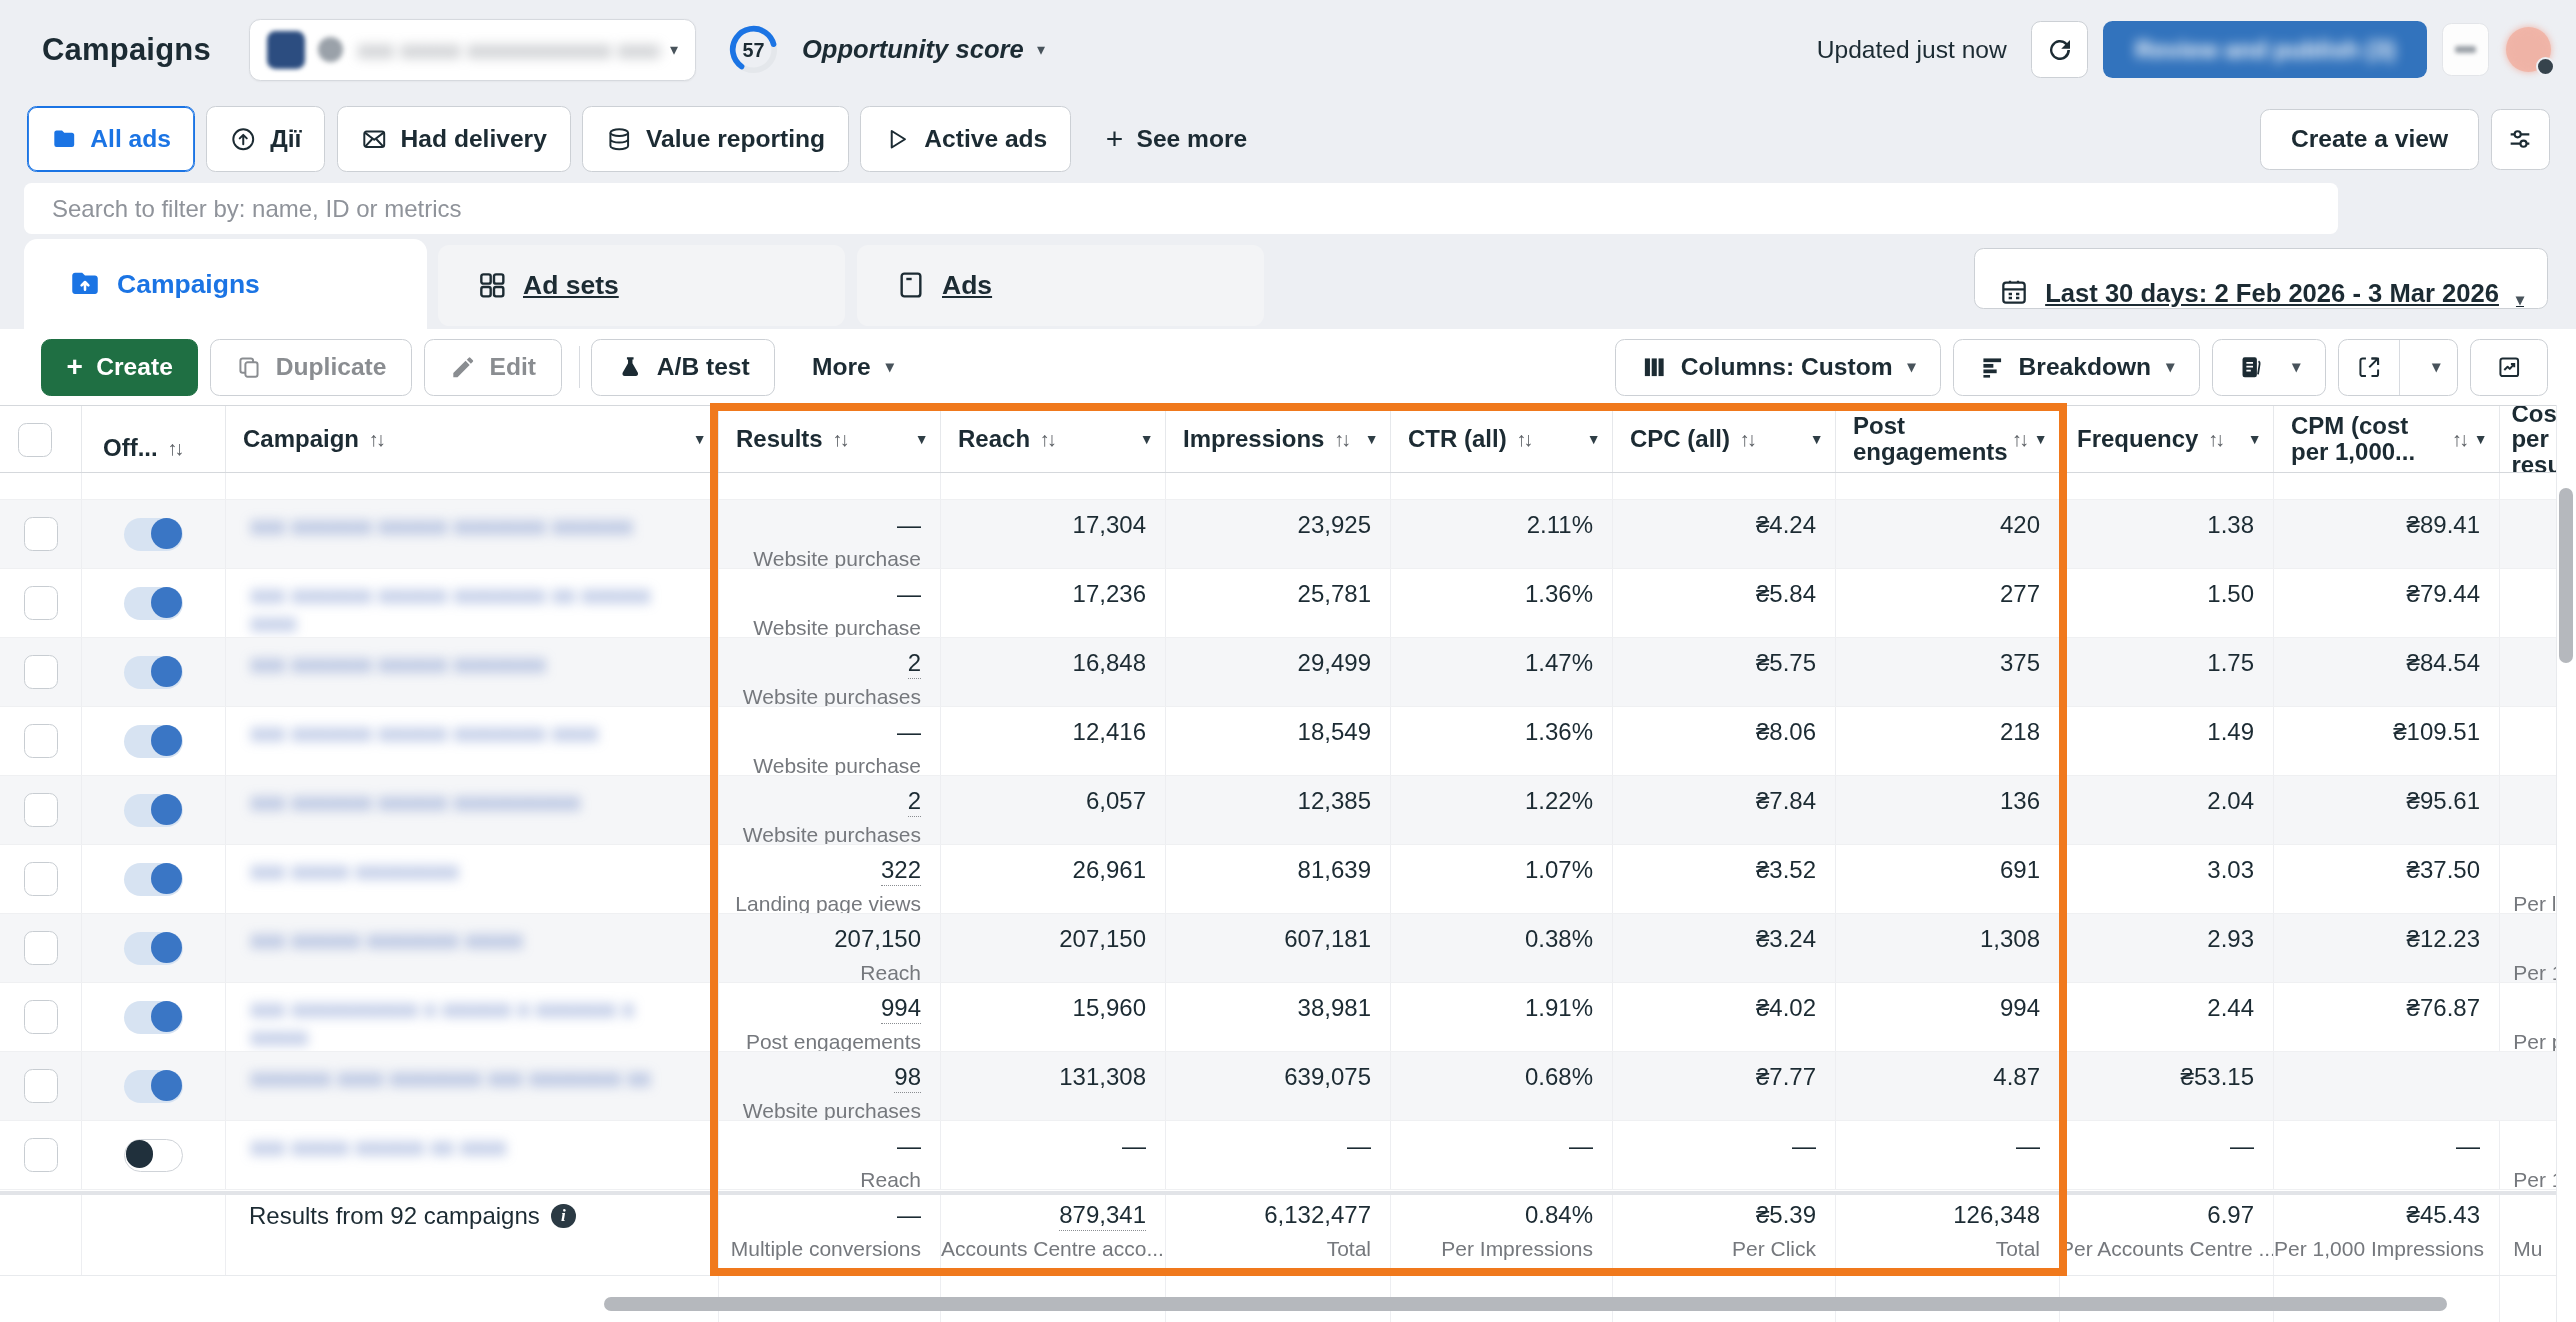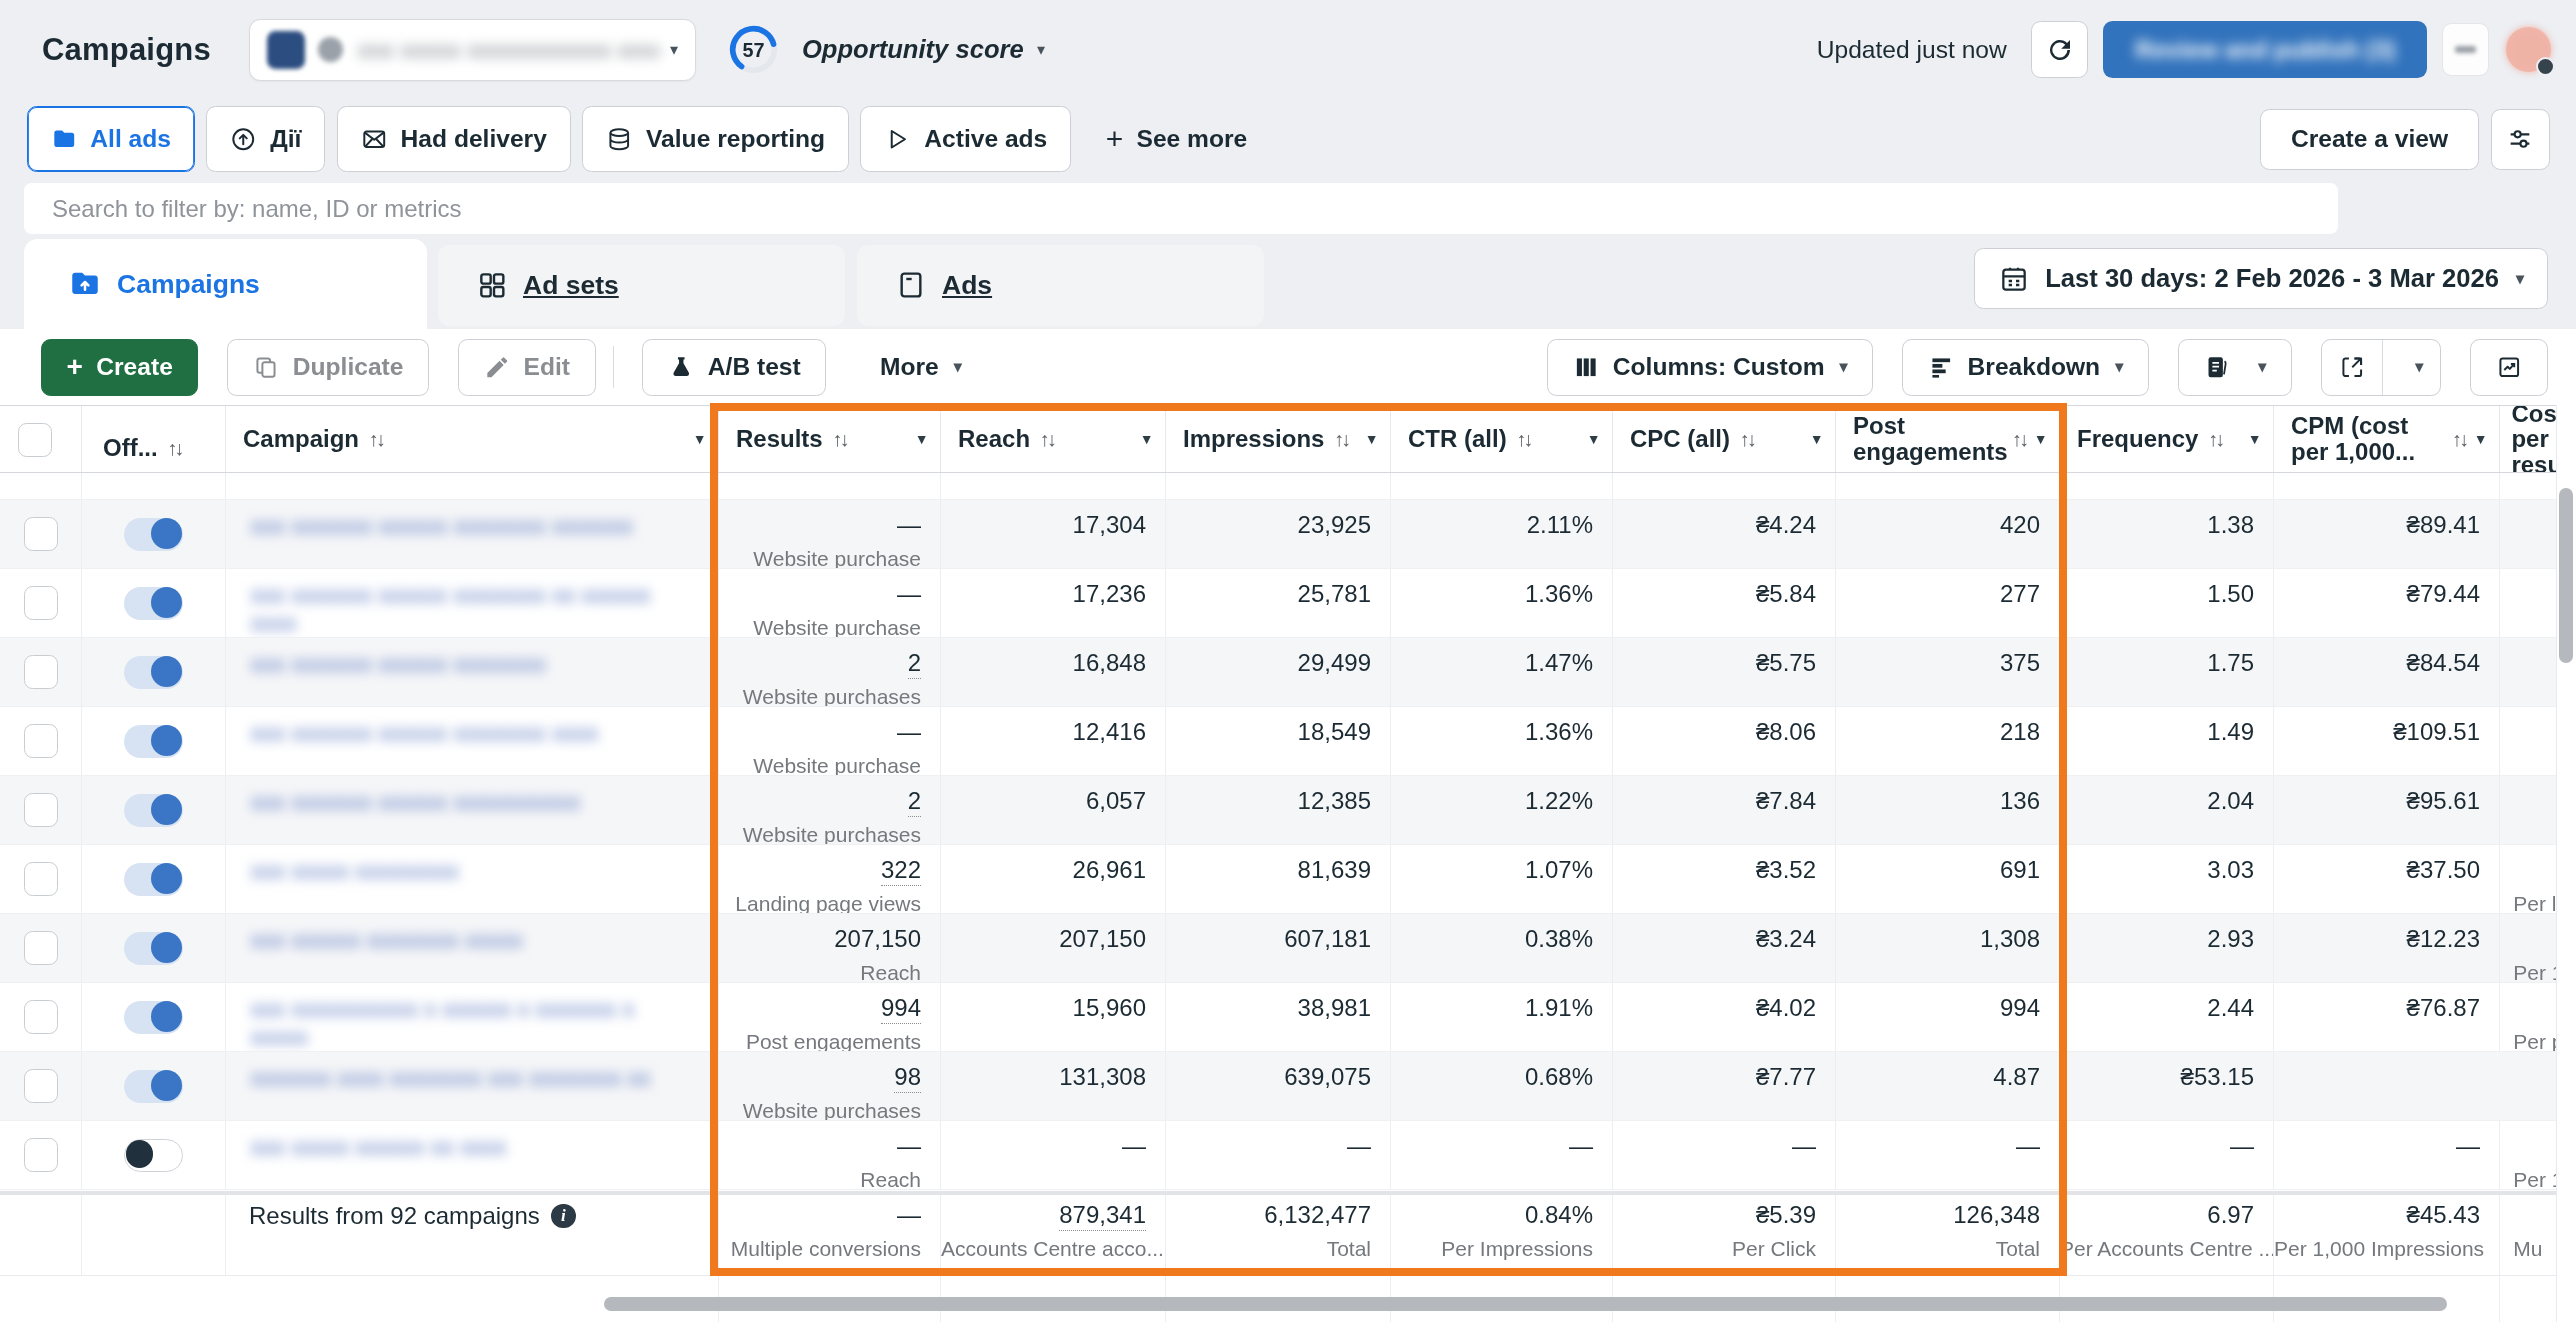--- a/index.html
+++ b/index.html
@@ -55,27 +55,27 @@
   .searchbar input::placeholder{color:#8f939a;}
   
   .tabsrow{position:absolute;left:0;top:235px;width:2576px;height:95px;}
   .tab{position:absolute;display:flex;align-items:center;font-size:26.5px;font-weight:bold;}
   .tab .ticon{margin-right:15px;display:flex;}
   .tab-active{left:24px;top:3.8px;width:403px;height:91px;background:#fff;border-radius:13.3px 13.3px 0 0;color:#1b74e4;padding-left:44px;}
   .tab-idle{top:9.5px;height:81px;background:#f3f4f6;border-radius:11.4px;color:#1c2b33;padding-left:38px;text-decoration:underline;}
   .tab-adsets{left:438px;width:407px;}
   .tab-ads{left:857px;width:407px;}
   .date-pill{position:absolute;right:28px;top:13.3px;height:61px;background:#fff;border:0.9px solid #ccd0d5;border-radius:9.5px;
-    display:flex;align-items:center;padding:0 23px;font-size:25.6px;font-weight:bold;}
+    display:flex;align-items:flex-end;padding:0 23px;font-size:25.6px;font-weight:bold;text-decoration:underline;}
   .date-pill .cicon{margin-right:15px;display:flex;}
   .date-pill .caret{margin-left:17px;}
   
   .toolbar{position:absolute;left:0;top:329px;width:2576px;height:76px;background:#fff;display:flex;align-items:center;}
   .tbtn{height:57px;border:0.9px solid #ccd0d5;border-radius:9.5px;background:#fff;display:flex;align-items:center;
-    padding:0 24.6px;font-size:24.6px;font-weight:bold;margin-left:29px;color:#1c2b33;}
+    padding:0 24.6px;font-size:24.6px;font-weight:bold;margin-left:12px;color:#1c2b33;}
   .tbtn .cicon{margin-right:13.3px;display:flex;}
   .btn-create{background:#1f6f43;border-color:#1f6f43;color:#fff;margin-left:41px;}
   .btn-create .plus{font-size:28px;font-weight:bold;margin-right:13.3px;line-height:1;}
   .dim{color:#8a8d91;}
   .vdivider{width:0.9px;height:42px;background:#d8dbe0;margin-left:17px;}
   .more-btn{border:none;background:transparent;}
   .more-btn .caret{margin-left:11.4px;}
   .toolbar-right{margin-left:auto;display:flex;align-items:center;margin-right:28px;}
   .tbtn .caret{margin-left:15px;}
   .split-btn{padding:0;}

